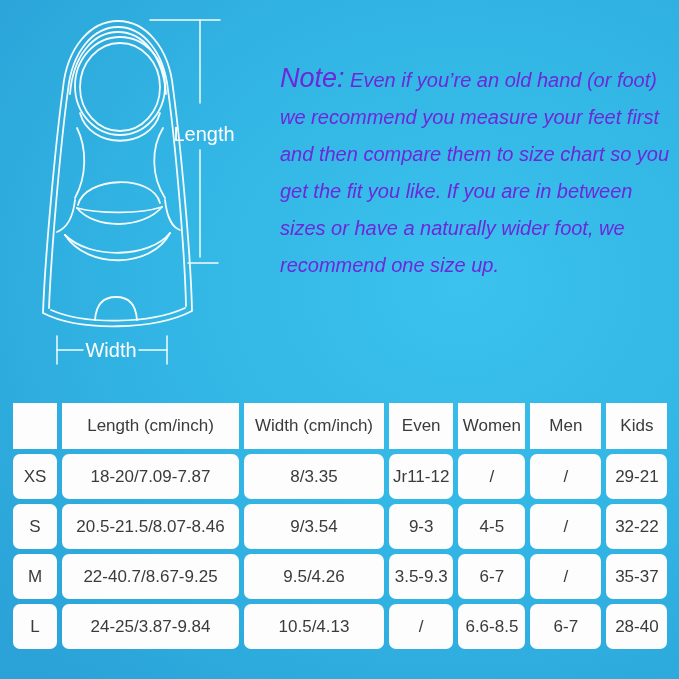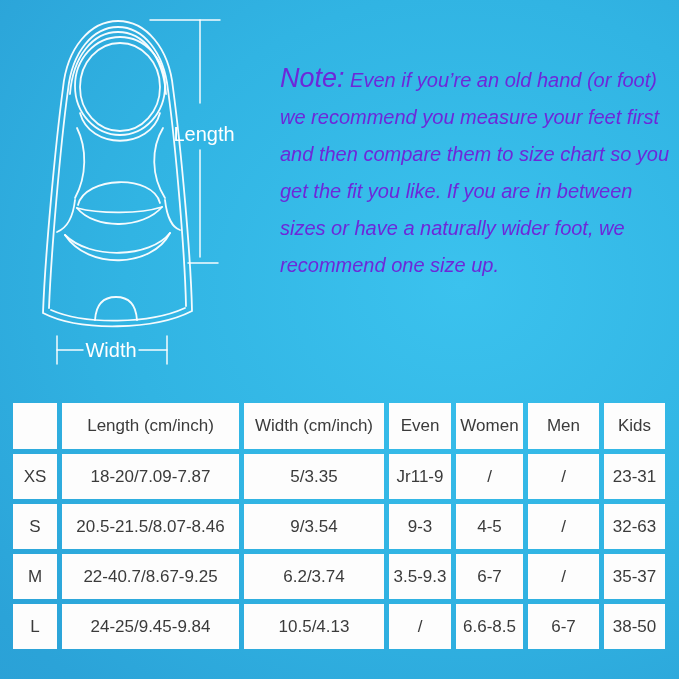--- a/index.html
+++ b/index.html
@@ -21,21 +21,21 @@
   table.size-chart {
     position: absolute; left: 8px; top: 398px;
     border-collapse: separate; border-spacing: 5px; table-layout: fixed;
   }
   table.size-chart th, table.size-chart td {
     background: #fdfdfd; color: #3b3b3b;
     font-size: 17px; font-weight: 400; text-align: center; vertical-align: middle;
     padding: 4px; overflow: hidden; white-space: nowrap; margin-left: 9px;
   }
   table.size-chart th { height: 38px; }
-  table.size-chart td { height: 37px; }
+  table.size-chart td { height: 37px; border-radius: 7px; }
 </style>
 </head>
 <body>
 
 <svg class="fin-svg" width="235" height="365" viewBox="0 0 235 365">
   <g>
     <path d="M 18 305 C 20 250, 30 140, 38 80 C 42 40, 65 13, 93 13 C 121 13, 144 40, 148 80 C 156 140, 166 250, 167 303 C 130 322, 55 324, 18 305 Z"></path>
     <path d="M 24 300 C 26 248, 35 140, 43 82 C 47 44, 68 19, 93 19 C 118 19, 139 44, 143 82 C 151 140, 160 248, 161 298"></path>
     <path d="M 45 86 C 48 48, 68 24, 93 24 C 118 24, 138 48, 141 86"></path>
     <path d="M 26 302 C 60 317, 125 316, 160 300"></path>
@@ -92,47 +92,47 @@
     <th>Length (cm/inch)</th>
     <th>Width (cm/inch)</th>
     <th>Even</th>
     <th>Women</th>
     <th>Men</th>
     <th>Kids</th>
   </tr>
   <tr>
     <td>XS</td>
     <td>18-20/7.09-7.87</td>
-    <td>5/3.35</td>
-    <td>Jr11-9</td>
+    <td>8/3.35</td>
+    <td>Jr11-12</td>
     <td>/</td>
     <td>/</td>
-    <td>23-31</td>
+    <td>29-21</td>
   </tr>
   <tr>
     <td>S</td>
     <td>20.5-21.5/8.07-8.46</td>
     <td>9/3.54</td>
     <td>9-3</td>
     <td>4-5</td>
     <td>/</td>
-    <td>32-63</td>
+    <td>32-22</td>
   </tr>
   <tr>
     <td>M</td>
     <td>22-40.7/8.67-9.25</td>
-    <td>6.2/3.74</td>
+    <td>9.5/4.26</td>
     <td>3.5-9.3</td>
     <td>6-7</td>
     <td>/</td>
     <td>35-37</td>
   </tr>
   <tr>
     <td>L</td>
-    <td>24-25/9.45-9.84</td>
+    <td>24-25/3.87-9.84</td>
     <td>10.5/4.13</td>
     <td>/</td>
     <td>6.6-8.5</td>
     <td>6-7</td>
-    <td>38-50</td>
+    <td>28-40</td>
   </tr>
 </tbody>
   </table>
 
 </body></html>

